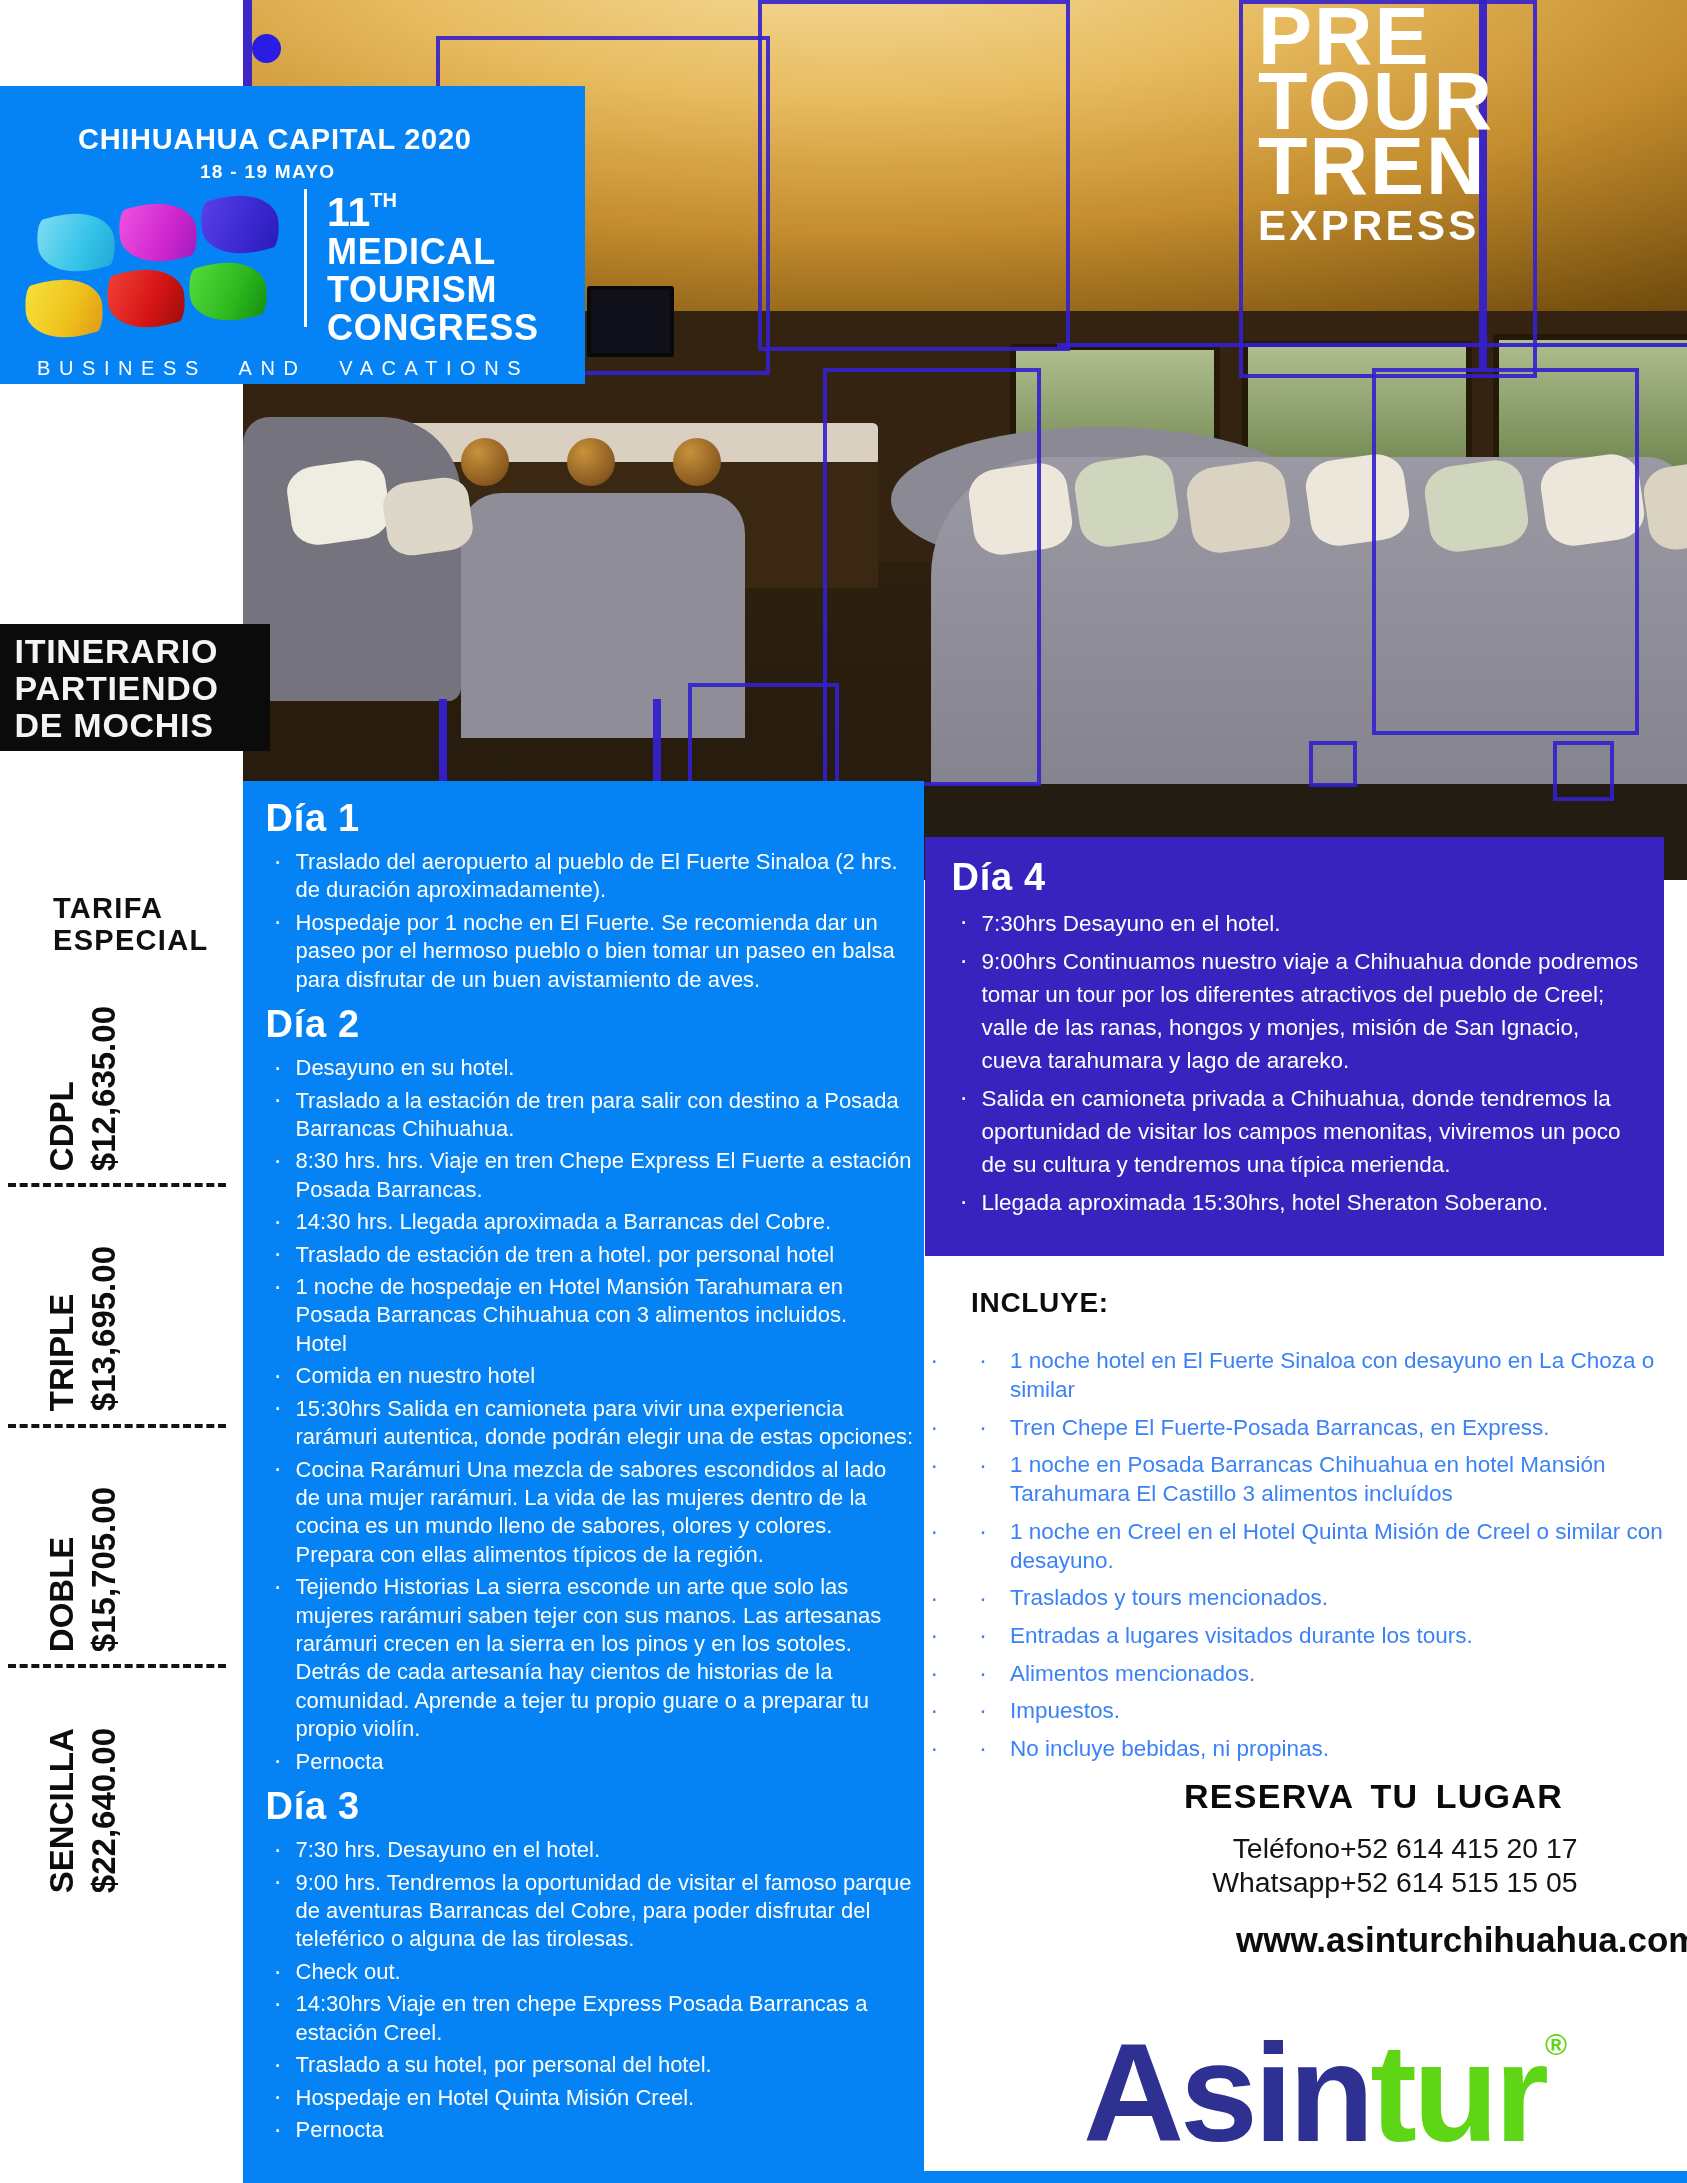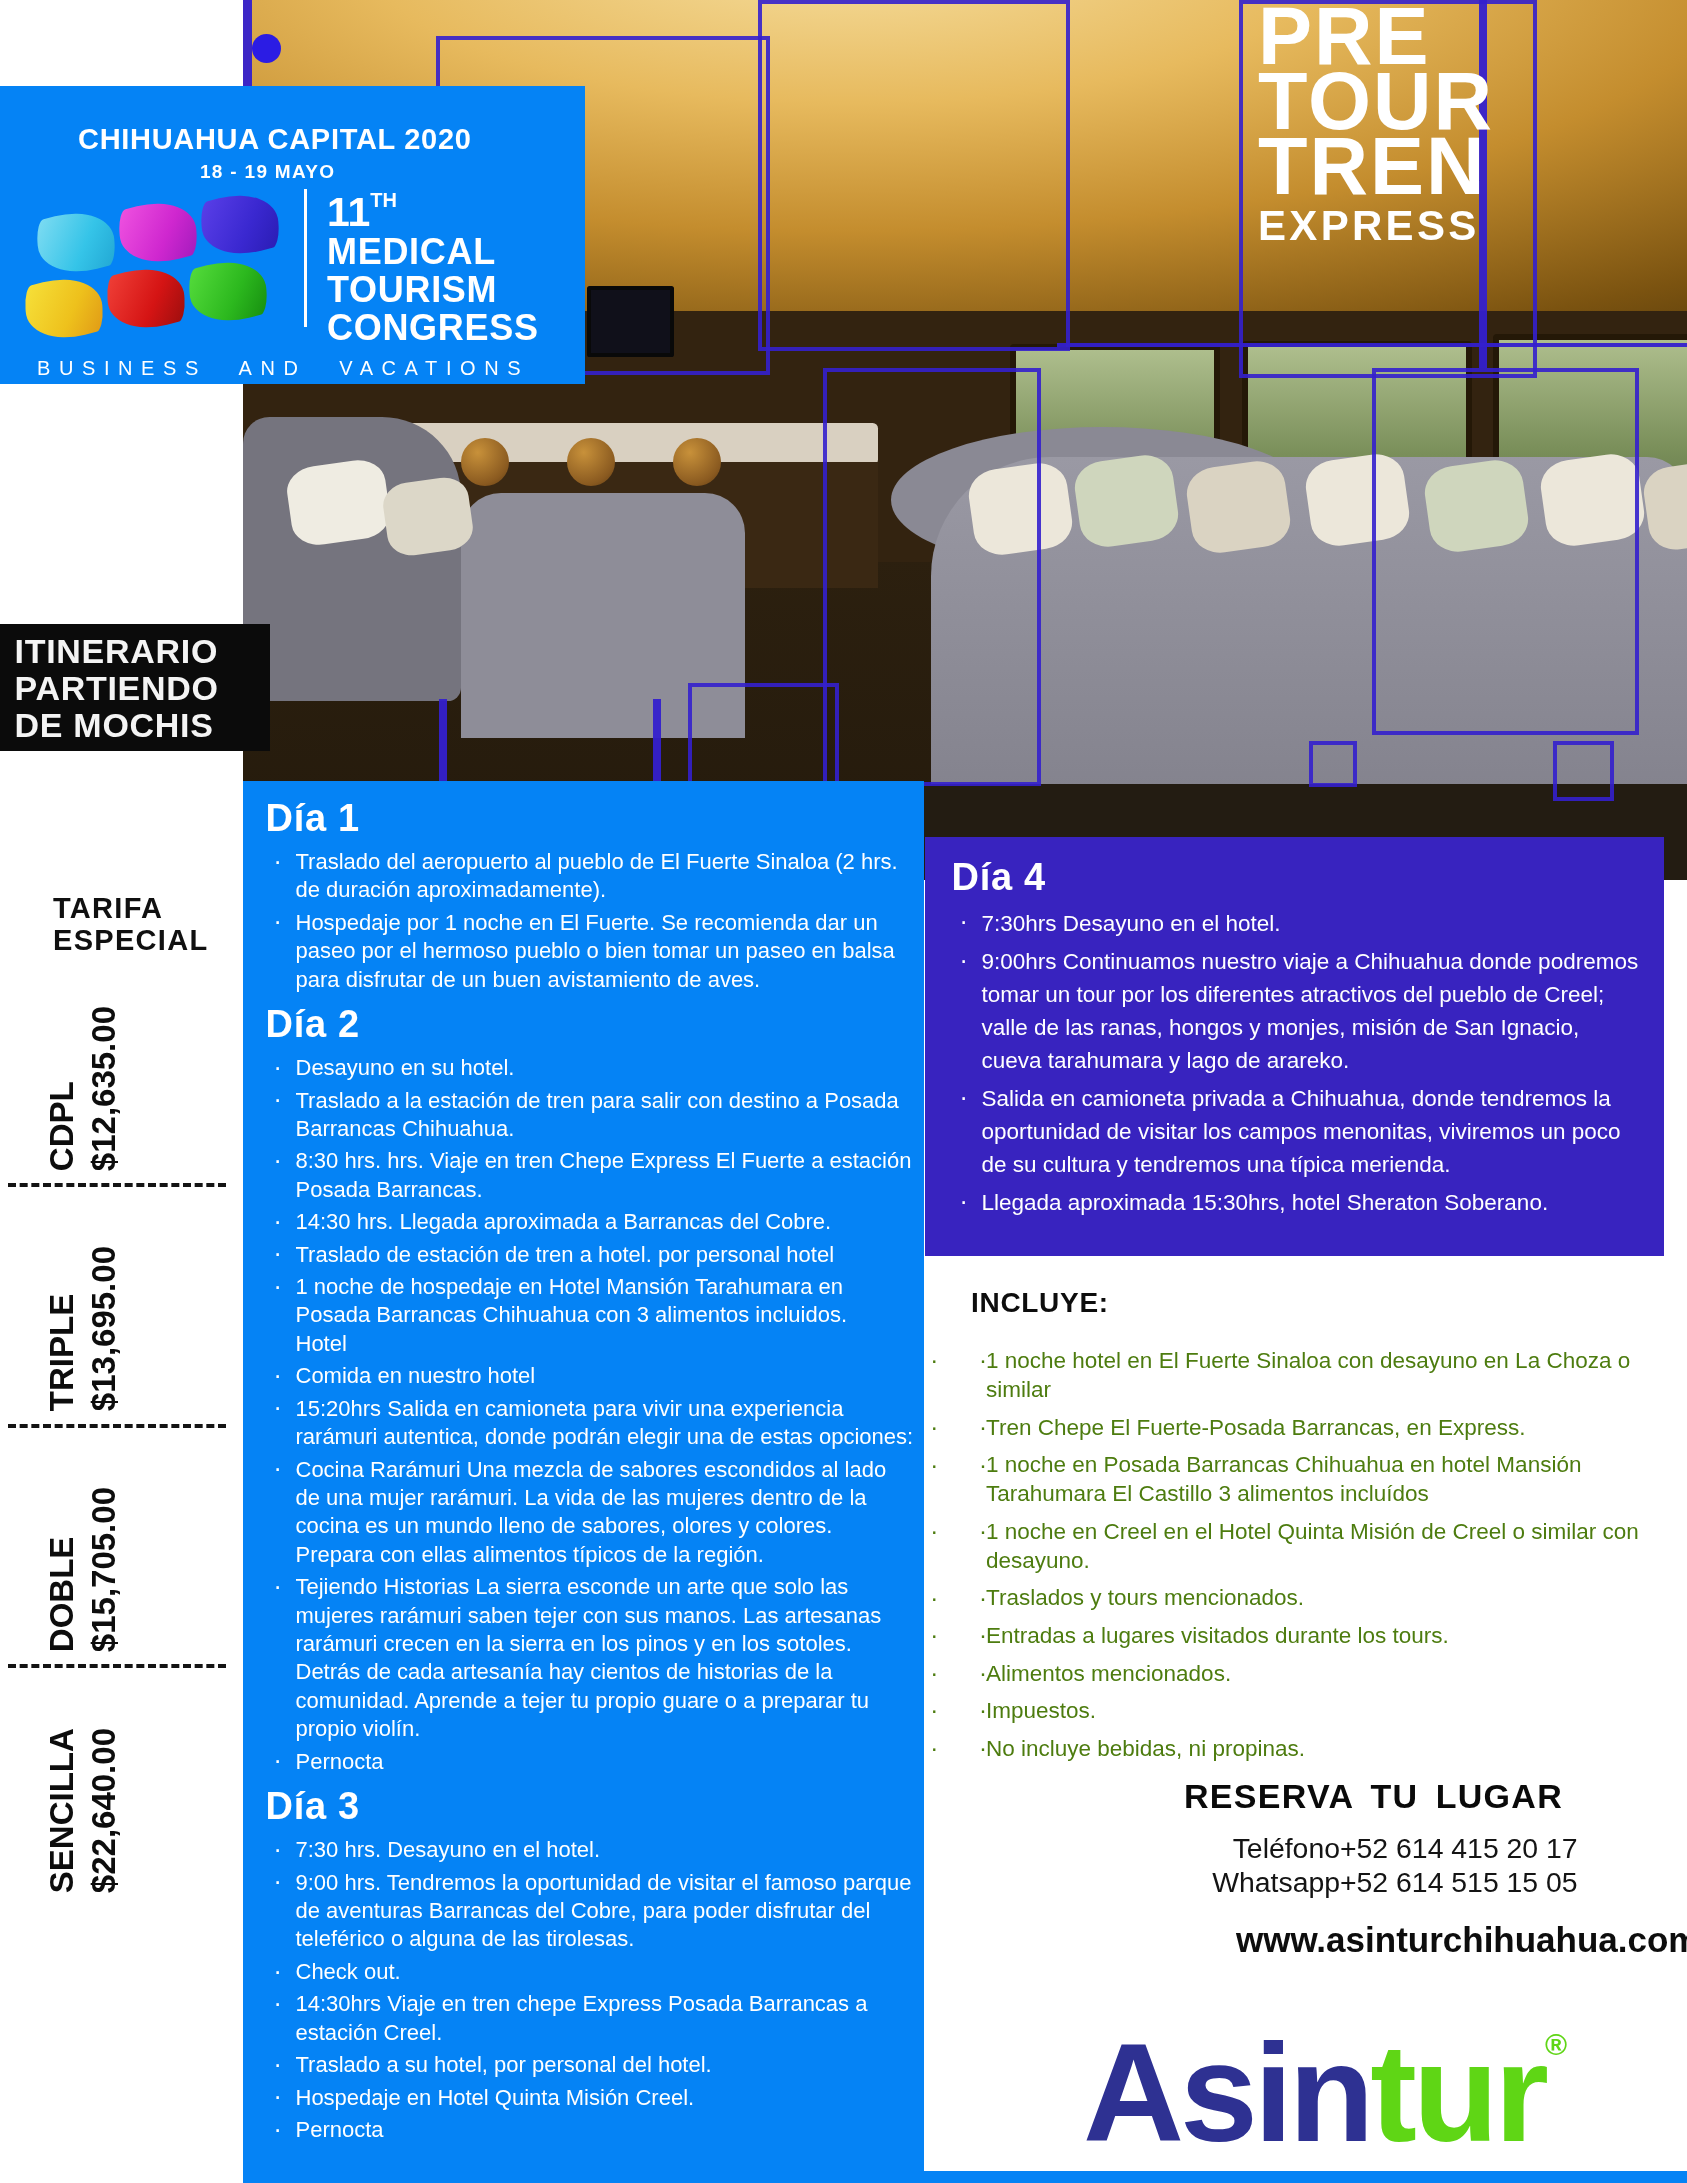--- a/index.html
+++ b/index.html
@@ -71,21 +71,21 @@
   .day-item::before{content:"·";position:absolute;left:8px;top:-1.3px;font-size:25px;}
 
   
   .day4-box{position:absolute;left:925px;top:837px;width:739px;height:419px;background:#3823bf;z-index:5;
             color:#ffffff;padding:9.3px 18.5px 0 26.5px;box-sizing:border-box;}
   .day4-box .day-item{font-size:22.5px;line-height:33px;margin-bottom:5.3px;}
 
   
   .incluye-title{position:absolute;left:971px;top:1287px;font-size:28px;font-weight:700;color:#0d0d0d;letter-spacing:0.7px;}
   .incluye-list{position:absolute;left:925px;top:1346px;width:761px;list-style:none;margin:0;padding:0;}
-  .inc-item{position:relative;font-size:22.5px;line-height:29px;margin-bottom:8.6px;padding-left:61px;color:#4d7c0f;}
+  .inc-item{position:relative;font-size:22.5px;line-height:29px;margin-bottom:8.6px;padding-left:85px;color:#3b82f6;}
   .inc-item::before{content:"· ·";position:absolute;left:5.3px;top:-0.7px;font-size:24px;letter-spacing:17px;}
 
   
   .reserva-title{position:absolute;left:1184px;top:1777px;font-size:34px;font-weight:700;color:#0a0a0a;
                  letter-spacing:1.3px;word-spacing:6.6px;}
   .contact{position:absolute;left:1188px;top:1831px;font-size:28.4px;color:#141414;}
   .contact-row{display:flex;line-height:34px;}
   .contact-label{width:152px;text-align:right;}
   .website{position:absolute;left:1236px;top:1920px;font-size:35px;font-weight:700;color:#0d0d0d;}
 
@@ -227,21 +227,21 @@
       <h2 class="day-title">Día 2</h2>
       <ul class="day-list">
           <li class="day-item">Desayuno en su hotel.</li>
           <li class="day-item">Traslado a la estación de tren para salir con destino a Posada Barrancas Chihuahua.</li>
           <li class="day-item">8:30 hrs. hrs. Viaje en tren Chepe Express El Fuerte a estación Posada Barrancas.</li>
           <li class="day-item">14:30 hrs. Llegada aproximada a Barrancas del Cobre.</li>
           <li class="day-item">Traslado de estación de tren a hotel. por personal hotel</li>
           <li class="day-item">1 noche de hospedaje en Hotel Mansión Tarahumara en Posada Barrancas Chihuahua con 3 alimentos incluidos.
 Hotel</li>
           <li class="day-item">Comida en nuestro hotel</li>
-          <li class="day-item">15:20hrs Salida en camioneta para vivir una experiencia rarámuri autentica, donde podrán elegir una de estas opciones:</li>
+          <li class="day-item">15:30hrs Salida en camioneta para vivir una experiencia rarámuri autentica, donde podrán elegir una de estas opciones:</li>
           <li class="day-item">Cocina Rarámuri Una mezcla de sabores escondidos al lado de una mujer rarámuri. La vida de las mujeres dentro de la cocina es un mundo lleno de sabores, olores y colores. Prepara con ellas alimentos típicos de la región.</li>
           <li class="day-item">Tejiendo Historias La sierra esconde un arte que solo las mujeres rarámuri saben tejer con sus manos. Las artesanas rarámuri crecen en la sierra en los pinos y en los sotoles. Detrás de cada artesanía hay cientos de historias de la comunidad. Aprende a tejer tu propio guare o a preparar tu propio violín.</li>
           <li class="day-item">Pernocta</li>
         </ul>
     </section>
     <section class="day">
       <h2 class="day-title">Día 3</h2>
       <ul class="day-list">
           <li class="day-item">7:30 hrs. Desayuno en el hotel.</li>
           <li class="day-item">9:00 hrs. Tendremos la oportunidad de visitar el famoso parque de aventuras Barrancas del Cobre, para poder disfrutar del teleférico o alguna de las tirolesas.</li>

